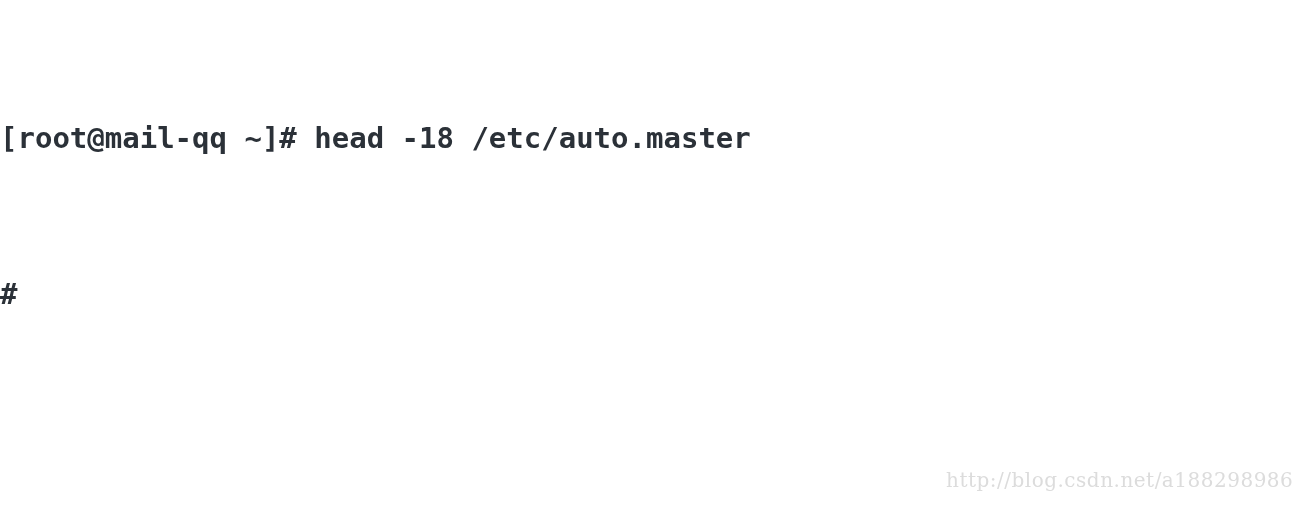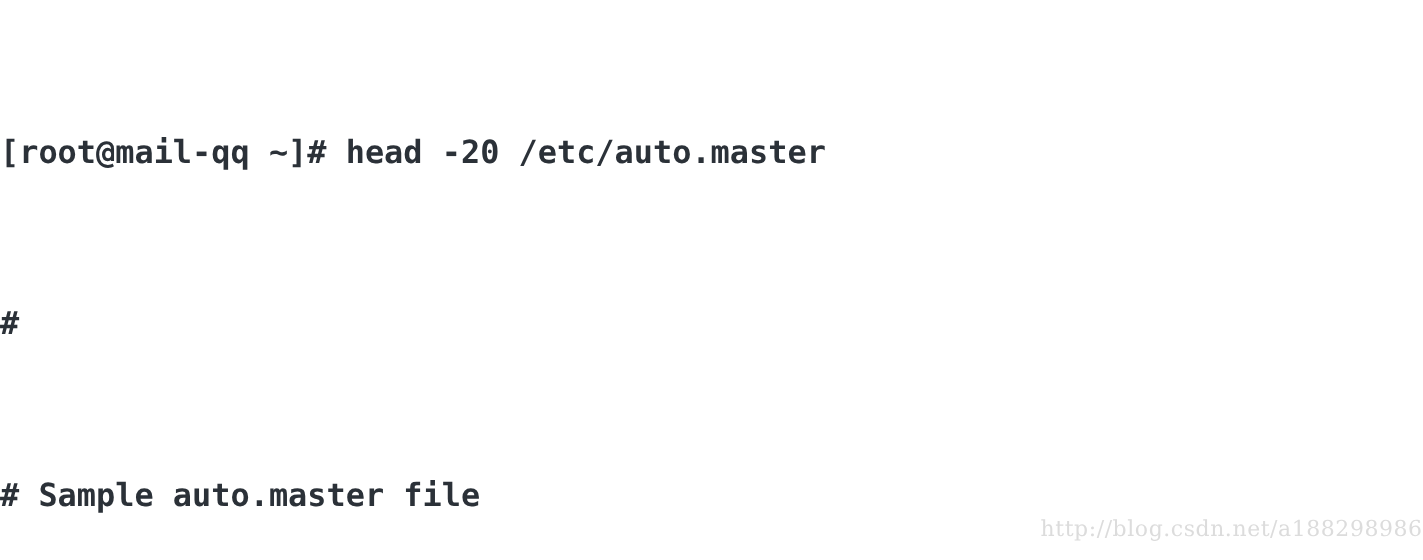--- a/index.html
+++ b/index.html
@@ -52,25 +52,24 @@
     letter-spacing: 0.5px;
   }
 </style>
 </head>
 <body>
 
 <div id="screen">
 
   <div id="terminal">
 
-    <div class="tline"><span class="seg">[root@mail-qq ~]# head -20 /etc/auto.master</span></div>
+    <div class="tline"><span class="seg">[root@mail-qq ~]# head -18 /etc/auto.master</span></div>
 
     <div class="tline"><span class="seg">#</span></div>
 
-    <div class="tline"><span class="seg"># Sample auto.master file</span></div>
 
     
 
     
 
     
 
     
 
     

